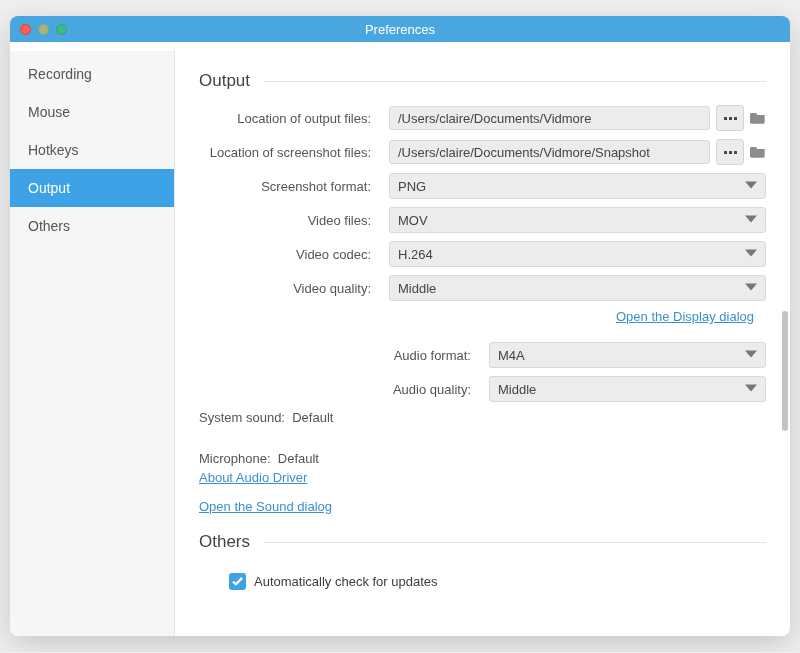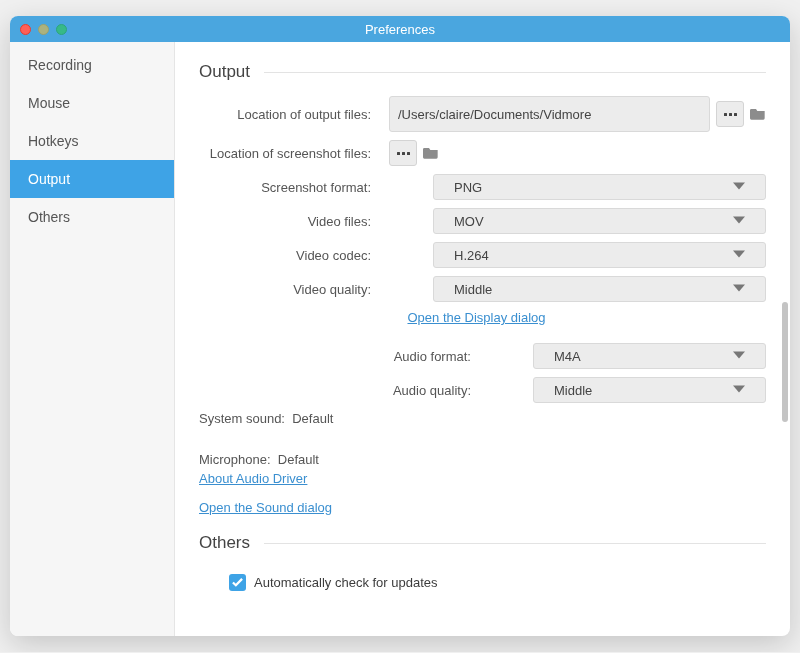--- a/index.html
+++ b/index.html
@@ -1,45 +1,45 @@
 <!DOCTYPE html>
 <html><head>
 <meta charset="utf-8">
 <style>
   * { box-sizing: border-box; }
   html, body { margin:0; padding:0; font-family:-apple-system,"Helvetica Neue",Arial,sans-serif; font-size:13px; color:#3c3c3c; background:#f0f0f0; }
-  .window { width:780px; height:620px; margin:16px auto; background:#fff; border-radius:8px; box-shadow:0 8px 30px rgba(0,0,0,0.18); overflow:hidden; display:flex; flex-direction:column; }
+  .window { width:780px; height:620px; margin:16px auto; background:#fff; border-radius:8px; box-shadow:0 8px 30px rgba(0,0,0,0.18); overflow:hidden; display:flex; flex-direction:column;gap:9px; }
   .titlebar { height:26px; background:#4aa6df; display:flex; align-items:center; position:relative; }
   .titlebar .controls { display:flex; gap:7px; margin-left:10px; }
   .titlebar .ctrl { width:11px; height:11px; border-radius:50%; }
   .ctrl.red { background:#ff5f57; border:1px solid #e33e32; }
   .ctrl.yellow { background:#febc2e; border:1px solid #d99d12; opacity:0.55; }
   .ctrl.green { background:#28c840; border:1px solid #16a52c; opacity:0.55; }
   .titlebar .title { position:absolute; left:0; right:0; text-align:center; color:#fff; font-size:13px; font-weight:500; }
   .body { flex:1; display:flex; min-height:0; }
   .sidebar { width:165px; background:#f6f6f6; border-right:1px solid #e5e5e5; padding-top:4px; }
   .side-item { padding:11px 18px; font-size:14px; color:#555; cursor:pointer; }
   .side-item.active { background:#3ea3e6; color:#fff; }
   .main { flex:1; position:relative; display:flex; flex-direction:column; min-height:0; }
   .scroll { overflow-y:auto; flex:1; padding:14px 24px 12px 24px; }
   .scrollbar-fake { position:absolute; right:2px; top:260px; width:6px; height:120px; background:#c4c4c4; border-radius:3px; }
   h2.sect { font-size:17px; font-weight:500; color:#444; margin:6px 0 14px 0; display:flex; align-items:center; }
   h2.sect::after { content:""; flex:1; height:1px; background:#e3e3e3; margin-left:14px; }
   .row { display:flex; align-items:center; margin-bottom:8px; }
   .row label.field-lbl { width:190px; text-align:right; padding-right:18px; color:#555; font-size:13px; }
   .field { flex:1; display:flex; align-items:center; gap:6px; }
-  .textbox { flex:1; height:36px; background:#ececec; border:1px solid #d9d9d9; border-radius:3px; padding:0 8px; display:flex; align-items:center; color:#444; }
+  .textbox { flex:1; height:24px; background:#ececec; border:1px solid #d9d9d9; border-radius:3px; padding:0 8px; display:flex; align-items:center; color:#444; }
   .iconbtn { width:28px; height:26px; background:#ececec; border:1px solid #d4d4d4; border-radius:3px; display:flex; align-items:center; justify-content:center; cursor:pointer; }
   .dots { display:flex; gap:2px; }
   .dots span { width:3px; height:3px; background:#444; border-radius:0.5px; }
   .folder-icon svg { width:16px; height:14px; fill:#8c8c8c; }
-  .select { flex:1; height:26px; background:#ececec; border:1px solid #d9d9d9; border-radius:3px; padding:0 20px; display:flex; align-items:center; justify-content:space-between; cursor:pointer; color:#444;margin-left:44px; }
+  .select { flex:1; height:26px; background:#ececec; border:1px solid #d9d9d9; border-radius:3px; padding:0 8px; display:flex; align-items:center; justify-content:space-between; cursor:pointer; color:#444; }
   .chev svg { width:12px; height:12px; fill:#777; }
   .link { color:#3a8fd0; text-decoration:underline; cursor:pointer; font-size:13px; }
-  .right-align { display:flex; justify-content:center; margin:6px 12px 18px 0; }
+  .right-align { display:flex; justify-content:flex-end; margin:6px 12px 18px 0; }
   .info-row { display:flex; justify-content:flex-end; gap:26px; color:#555; font-size:13px; margin-top:6px;flex-direction:column; }
   .links-row { display:flex; justify-content:flex-end; gap:14px; margin-top:4px; margin-bottom:18px;flex-direction:column; }
   .chk-row { display:flex; align-items:center; gap:8px; margin-left:30px; margin-top:21px; }
   .chk { width:17px; height:17px; border-radius:3px; background:#3ea3e6; display:flex; align-items:center; justify-content:center; }
   .chk svg { width:11px; height:11px; stroke:#fff; stroke-width:2.5; fill:none; }
   .footer { height:52px; border-top:1px solid #e5e5e5; display:flex; align-items:center; padding:0 20px; justify-content:space-between; background:#fff; }
   .btn { height:24px; padding:0 20px; border-radius:12px; border:1px solid #b7b7b7; background:#fff; color:#444; display:flex; align-items:center; font-size:13px; cursor:pointer; }
   .btn.primary { background:#3ea3e6; border-color:#3ea3e6; color:#fff; padding:0 34px; }
   .btn-group { display:flex; gap:12px; }
 </style>
@@ -87,20 +87,23 @@
               </div>
             <div class="folder-icon"><svg viewBox="0 0 24 20">
                   <path d="M2 4h7l2 3h11v11a2 2 0 0 1-2 2H2a2 2 0 0 1-2-2V6a2 2 0 0 1 2-2z"></path>
                 </svg></div>
           </div>
         </div>
 
         <div class="row">
           <label class="field-lbl">Location of screenshot files:</label>
           <div class="field">
+            <div class="textbox">
+                <span>/Users/claire/Documents/Vidmore/Snapshot</span>
+              </div>
             <div class="iconbtn">
                 <div class="dots">
                   <span></span>
                   <span></span>
                   <span></span>
                 </div>
               </div>
             <div class="folder-icon"><svg viewBox="0 0 24 20">
                   <path d="M2 4h7l2 3h11v11a2 2 0 0 1-2 2H2a2 2 0 0 1-2-2V6a2 2 0 0 1 2-2z"></path>
                 </svg></div>

